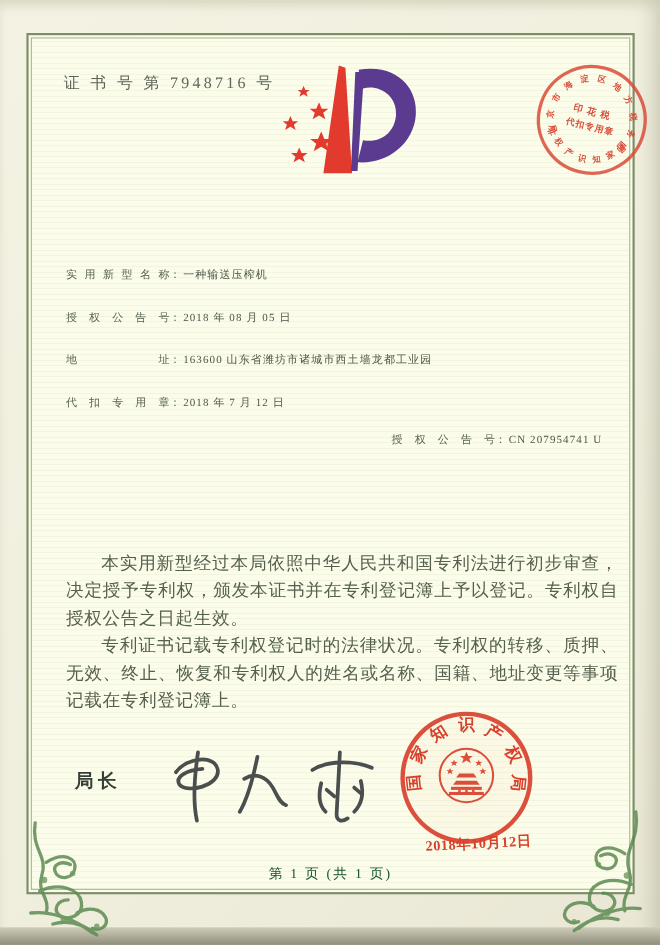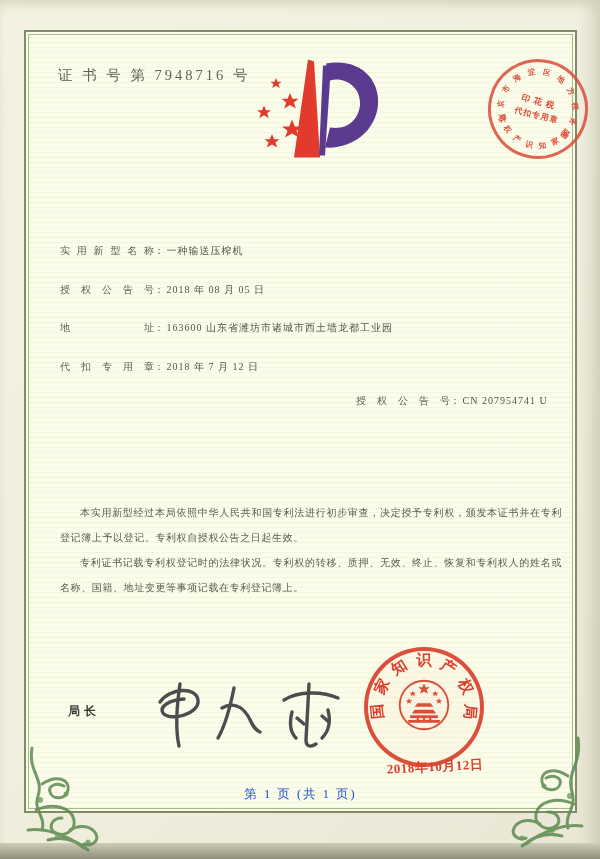--- a/index.html
+++ b/index.html
@@ -22,45 +22,45 @@
   .title{position:absolute;left:0;top:130px;width:100%;text-align:center;
     font-size:35px;font-weight:bold;color:#26332c;letter-spacing:9px;}
   .fields{position:absolute;left:34px;top:208px;width:490px;}
   .frow{position:relative;margin-bottom:17.5px;line-height:21px;font-size:10px;white-space:nowrap;}
   .flabel{display:inline-block;width:94px;text-align:justify;text-align-last:justify;
     color:#596256;vertical-align:top;}
   .fcolon{color:#596256;}
   .fvalue{color:#4e564c;letter-spacing:1px;}
   .grant-right{position:absolute;left:296px;top:0;margin-top:34px;}
   .body-text{position:absolute;left:34px;top:468px;width:502px;
-    font-size:10px;line-height:25px;color:#55604e;letter-spacing:.6px;text-align:justify;}
+    font-size:16px;line-height:25px;color:#55604e;letter-spacing:.6px;text-align:justify;}
   .body-text p{margin:0;text-indent:2em;}
-  .signer{position:absolute;left:42px;top:660px;font-size:12px;font-weight:600;
+  .signer{position:absolute;left:42px;top:660px;font-size:17px;font-weight:600;
     color:#363f38;letter-spacing:4px;line-height:39px;
-    font-family:Liberation Serif, serif;}
+    font-family:Liberation Mono, monospace;}
   .signature{position:absolute;left:120px;top:638px;}
   .office-seal{position:absolute;left:338px;top:615px;width:120px;height:120px;z-index:3;}
   .seal-ring{position:absolute;inset:0;border:4px solid rgba(216,64,44,.92);border-radius:50%;
     background:radial-gradient(circle,rgba(255,120,100,.06),rgba(255,255,255,0));}
   .office-seal [data-arc] span{color:#d8402c;font-weight:bold;font-size:15px;}
   .emblem{position:absolute;left:32px;top:30px;}
   .seal-date{position:absolute;left:340px;top:726px;width:138px;text-align:center;z-index:4;
     color:#d8402c;font-size:13px;font-weight:bold;letter-spacing:.5px;transform:rotate(-3deg);}
   .tax-seal{position:absolute;left:412px;top:-23px;width:200px;height:200px;z-index:3;
     transform:rotate(14deg) scale(.5);}
   .tax-ring{position:absolute;inset:0;border:6px solid rgba(216,75,56,.85);border-radius:50%;}
   .tax-seal [data-arc] span{color:#d84b38;font-weight:bold;font-size:15px;}
   .tax-center{position:absolute;left:0;top:0;width:100%;text-align:center;color:#d84b38;font-weight:bold;}
   .tax-line1{margin-top:74px;font-size:17px;letter-spacing:8px;}
   .tax-line2{margin-top:6px;font-size:16px;letter-spacing:2px;}
   [data-arc]{position:absolute;inset:0;}
   [data-arc] span{position:absolute;left:50%;top:50%;width:1.3em;height:1.3em;
     margin:-0.65em 0 0 -0.65em;line-height:1.3em;text-align:center;display:block;}
   .footer{position:absolute;left:0;top:754px;width:100%;text-align:center;
-    font-size:12.5px;color:#1d4ed8;letter-spacing:2px;}
+    font-size:12.5px;color:#14532d;letter-spacing:2px;}
   .flourish{position:absolute;z-index:2;}
   .fl-left{left:-8px;top:712px;}
   .fl-right{left:468px;top:698px;transform:scaleX(-1);}
 </style>
 </head>
 <body>
 
 <div class="photo">
   <div class="frame">
     <div class="frame-inner"></div>

